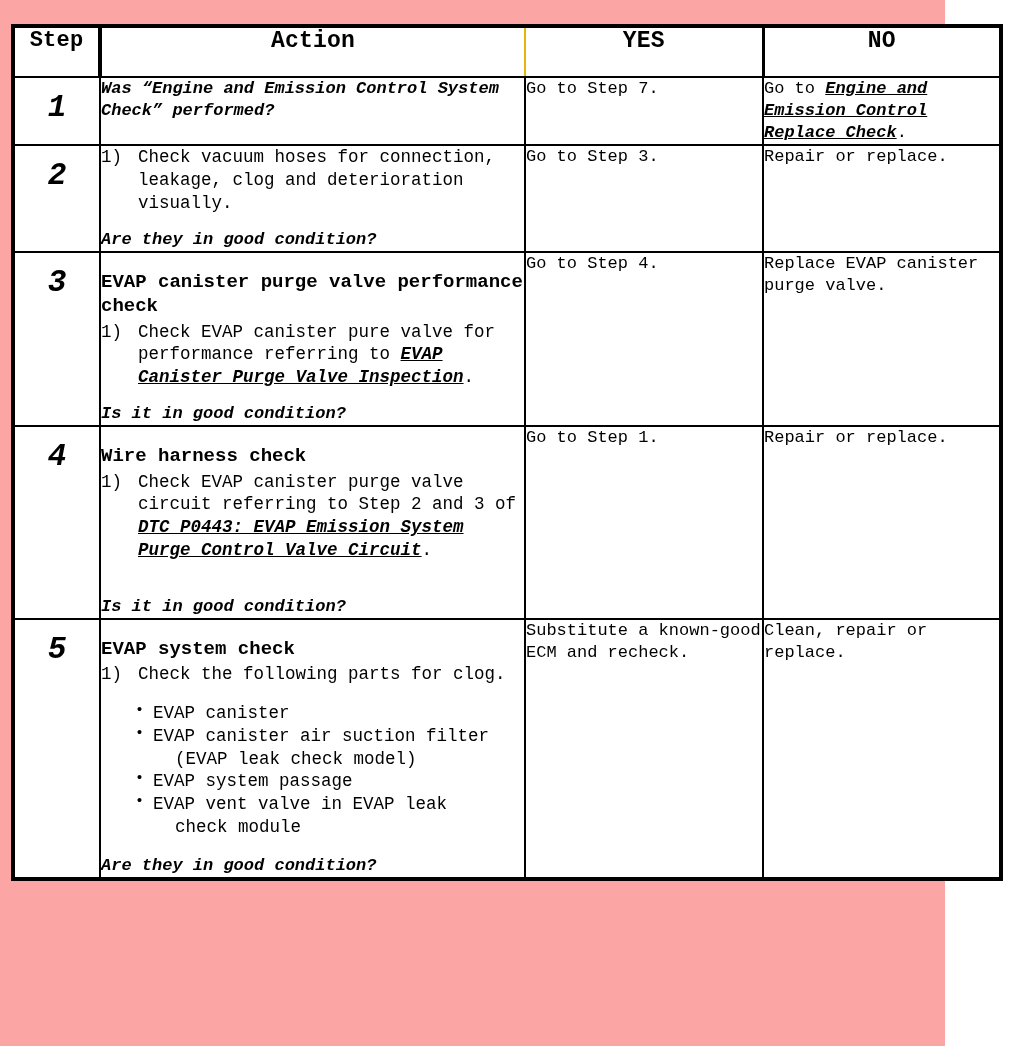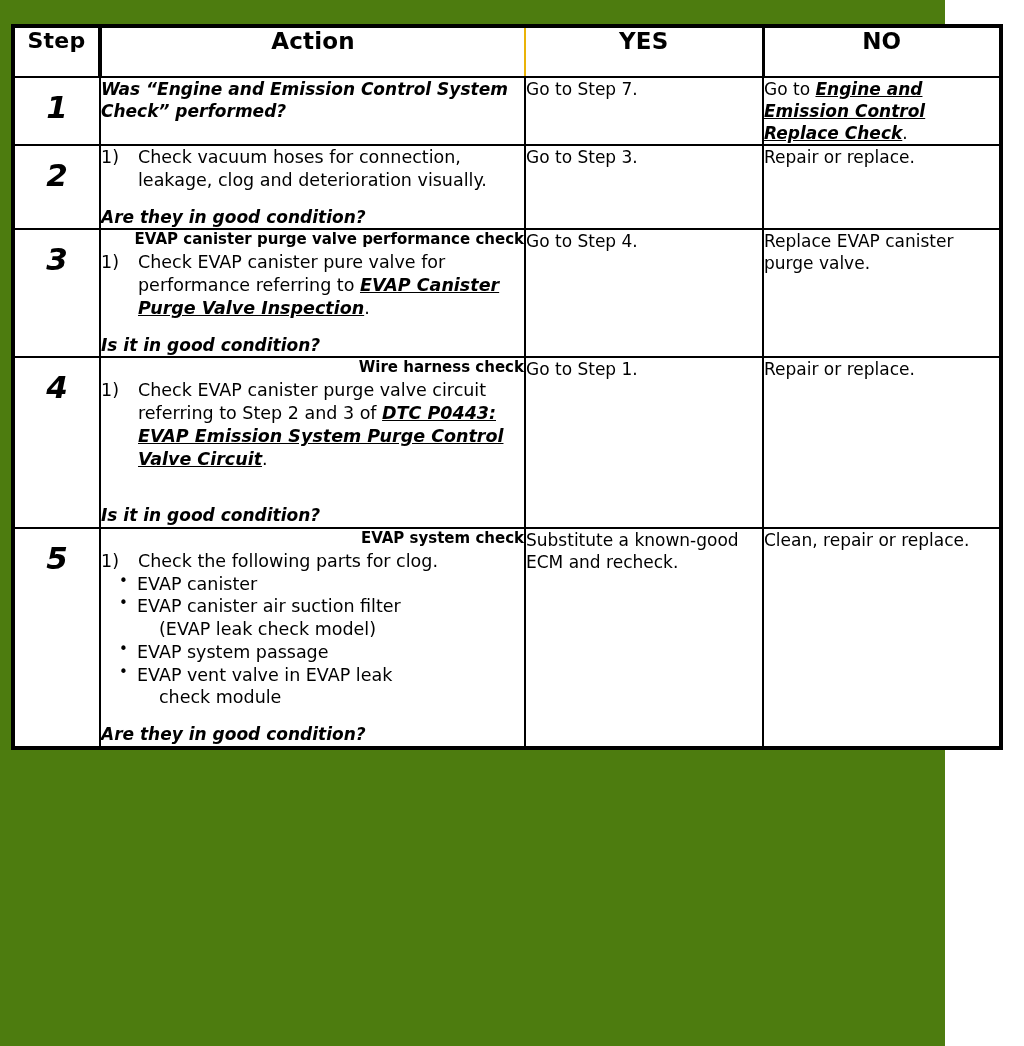--- a/index.html
+++ b/index.html
@@ -12,21 +12,22 @@
     height: 1046px;
     font-family: "DejaVu Sans", sans-serif;
     color: #000000;
     overflow: hidden;
   }
 
   .page {
     position: relative;
     width: 945px;
     height: 1046px;
-    background: #4d7c0f;
+    background: #fca5a5;
+    font-family: Liberation Mono, monospace;
   }
 
   table.flow {
     position: absolute;
     left: 11px;
     top: 24px;
     width: 990px;
     border-collapse: collapse;
     table-layout: fixed;
     background: #fff;
@@ -107,44 +108,43 @@
     font-style: italic;
     font-size: 17px;
     line-height: 1.32;
     margin: 0;
   }
   .q-spaced { margin-top: 14px; }
   .q-spaced-lg { margin-top: 34px; }
 
   .hdr-bold {
     font-weight: bold;
-    font-size: 15px;
+    font-size: 19px;
     line-height: 1.28;
-    margin: 0 0 2px 0;
-    text-align: right;
+    margin: 17px 0 2px 0;
   }
 
   .numitem {
     display: flex;
     margin: 0;
   }
   .numitem .marker {
     flex: 0 0 auto;
     width: 37px;
     font-size: 17.5px;
   }
   .numitem .body {
     flex: 1 1 auto;
     font-size: 17.5px;
     line-height: 1.30;
   }
 
   ul.bullets {
     list-style: none;
-    margin: 0;
+    margin: 16px;
     padding: 0 0 0 16px;
   }
   ul.bullets li {
     position: relative;
     padding-left: 20px;
     font-size: 17.5px;
     line-height: 1.30;
   }
   ul.bullets li::before {
     content: "\2022";

